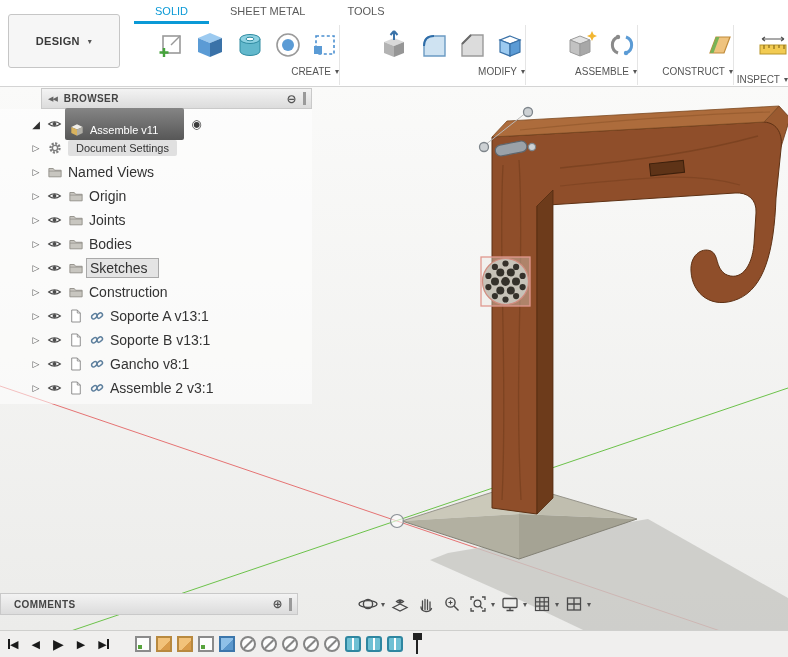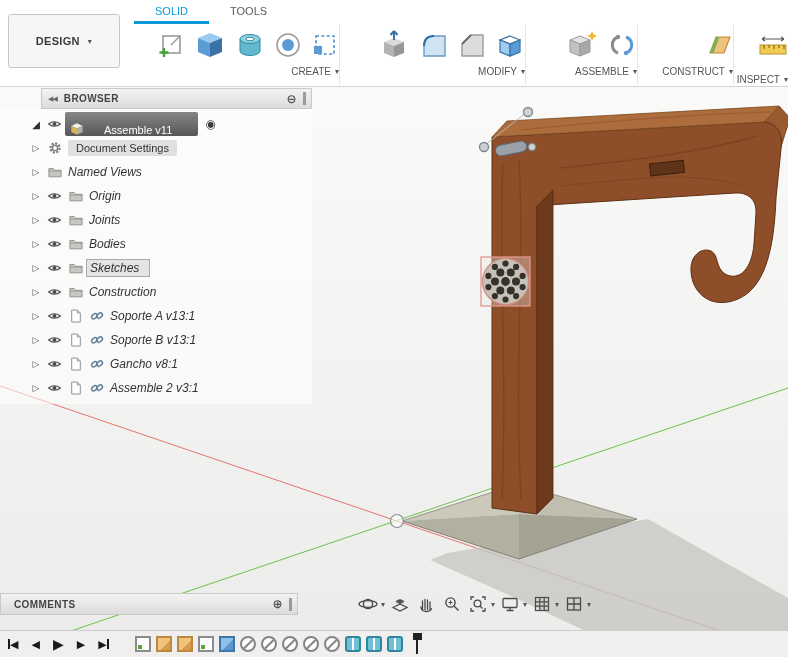--- a/index.html
+++ b/index.html
@@ -40,23 +40,23 @@
   .vgrip{width:3px;height:13px;background:#9a9a9a;margin-right:5px;}
   .rows{background:rgba(255,255,255,.55);padding:3px 0 4px 0;}
   .brow{height:24px;display:flex;align-items:center;cursor:default;}
   .tw{width:16px;margin-left:28px;font-size:9px;color:#555;text-align:center;flex:0 0 auto;cursor:pointer;}
   .root .tw{font-size:10px;color:#2f2f2f;}
   .eyebox,.icbox{width:21px;display:flex;justify-content:center;align-items:center;flex:0 0 auto;}
   .eyebox{cursor:pointer;}
   .ic-eye{width:15px;height:10px;}
   .ic16{width:14px;height:14px;}
   .ic-doc{width:12px;height:14px;}
-  .lbl{font-size:12px;color:#333;padding-left:3px;white-space:nowrap;font-style:italic;}
-  .selbar{display:flex;align-items:flex-end;height:20px;padding:4px 26px 0 5px;
-      background:linear-gradient(#858585,#575757);border-radius:2px;gap:20px;cursor:pointer;}
+  .lbl{font-size:14px;color:#333;padding-left:3px;white-space:nowrap;}
+  .selbar{display:flex;align-items:center;height:20px;padding:12px 26px 0 5px;
+      background:linear-gradient(#858585,#575757);border-radius:2px;gap:6px;cursor:pointer;}
   .lbl-sel{font-size:11px;color:#fff;white-space:nowrap;}
   .target{font-size:12px;color:#3c3c3c;margin-left:7px;cursor:pointer;}
   .pill{font-size:11px;color:#333;background:#e0e0e0;border-radius:2px;
         padding:2px 8px;margin-left:3px;white-space:nowrap;}
   .hovbox{background:#e4e4e4;border:1px solid #a9a9a9;padding:1px 10px 1px 3px;}
   
   .comments{position:absolute;left:0;top:507px;width:298px;height:22px;z-index:20;
       background:linear-gradient(#f3f3f3,#dcdcdc);border:1px solid #c9c9c9;
       display:flex;align-items:center;font-size:10px;font-weight:600;color:#444;
       letter-spacing:.4px;box-sizing:border-box;}
@@ -126,20 +126,21 @@
   </defs>
 </svg>
 
 <div class="topbar">
   <div class="design-btn">
     <span>DESIGN</span>
     <span class="caret">▾</span>
   </div>
   <div class="tabs">
     <span class="tab active">SOLID</span>
+    <span class="tab">SHEET METAL</span>
     <span class="tab">TOOLS</span>
   </div>
   <div class="groups">
 
     <div class="group" style="width:212px;">
       <div class="g-icons">
         <span class="tool-btn">
           <svg width="28" height="28" viewBox="0 0 28 28">
             <rect x="6" y="5" width="17" height="17" fill="#fff" stroke="#999" stroke-width="1.6"></rect>
             <path d="M23 5 L14 14" stroke="#999" stroke-width="1.4"></path>

